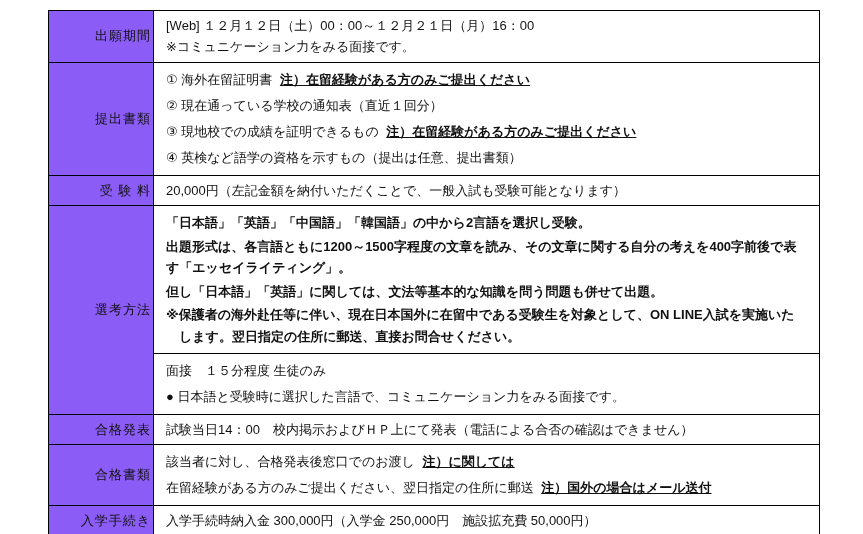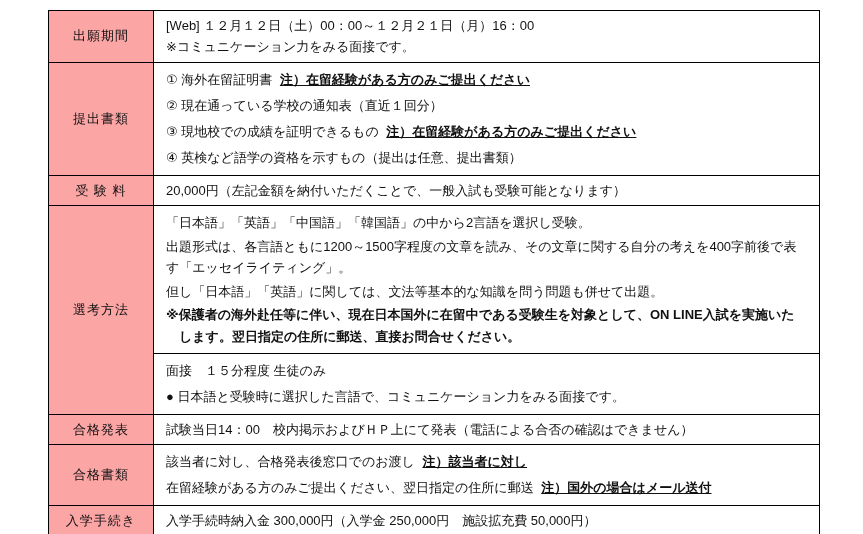--- a/index.html
+++ b/index.html
@@ -24,34 +24,34 @@
     table-layout: fixed;
     color: #111111;
   }
   table.doc-table td {
     border: 1.5px solid #000000;
     font-size: 13px;
     vertical-align: middle;
   }
   td.label-cell {
     width: 100px;
-    background: #fca5a5;
-    text-align: center;
+    background: #8b5cf6;
+    text-align: right;
     padding: 4px 2px;
     letter-spacing: 1px;
   }
   td.content-cell {
     padding: 4px 12px;
   }
   .line {
     line-height: 1.65;
     white-space: normal;
   }
   .lh-tall .line { line-height: 2.0; }
-  .para { margin: 2px 0; }
+  .para { margin: 2px 0; font-weight: bold; }
   .note {
     font-weight: bold;
     text-decoration: underline;
     margin-left: 4px;
   }
   .bold { font-weight: bold; }
   .hanging {
     padding-left: 13px;
     text-indent: -13px;
   }
@@ -116,21 +116,21 @@
         <td class="content-cell">
           <div class="line">試験当日14：00　校内掲示およびＨＰ上にて発表（電話による合否の確認はできません）</div>
         </td>
       </tr>
 
       <tr>
         <td class="label-cell">合格書類</td>
         <td class="content-cell lh-tall">
           <div class="line">
             <span>該当者に対し、合格発表後窓口でのお渡し</span>
-            <span class="note">注）該当者に対し</span>
+            <span class="note">注）に関しては</span>
           </div>
           <div class="line">
             <span>在留経験がある方のみご提出ください、翌日指定の住所に郵送</span>
             <span class="note">注）国外の場合はメール送付</span>
           </div>
         </td>
       </tr>
 
       <tr>
         <td class="label-cell">入学手続き</td>

